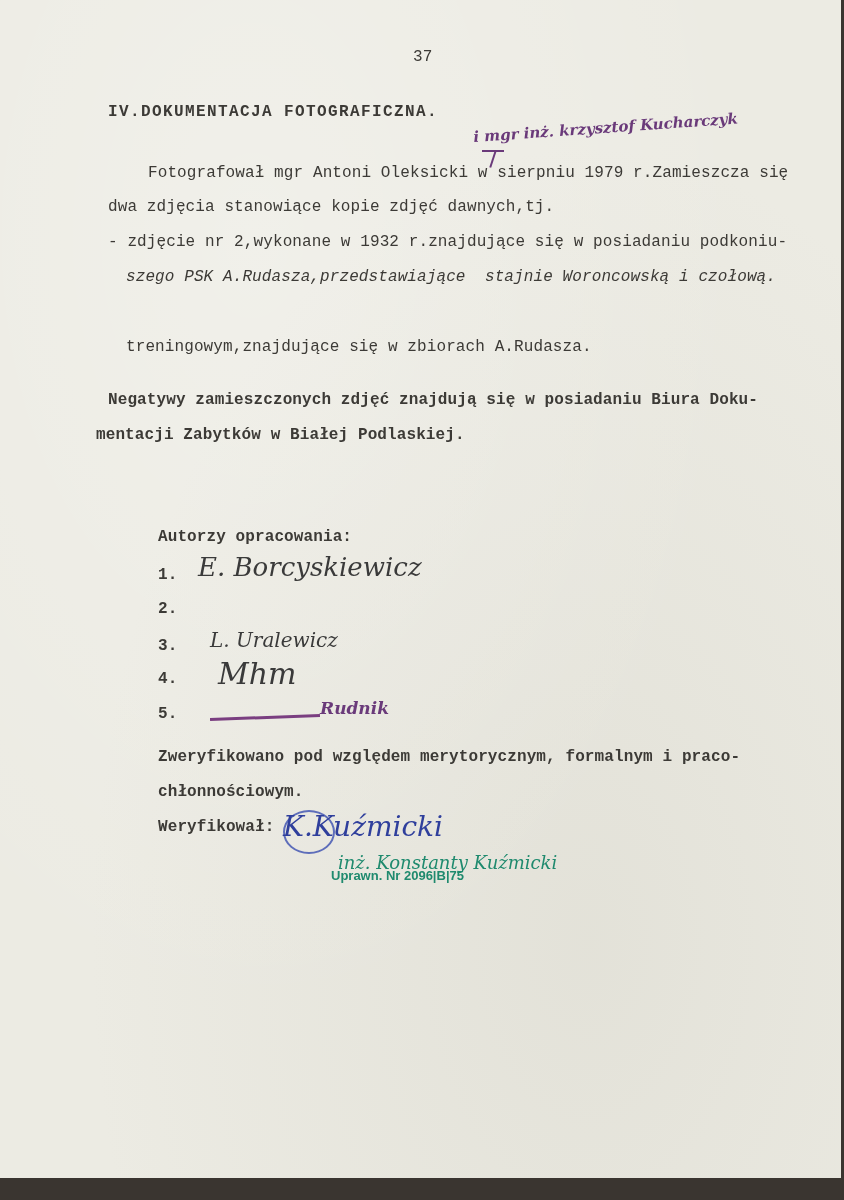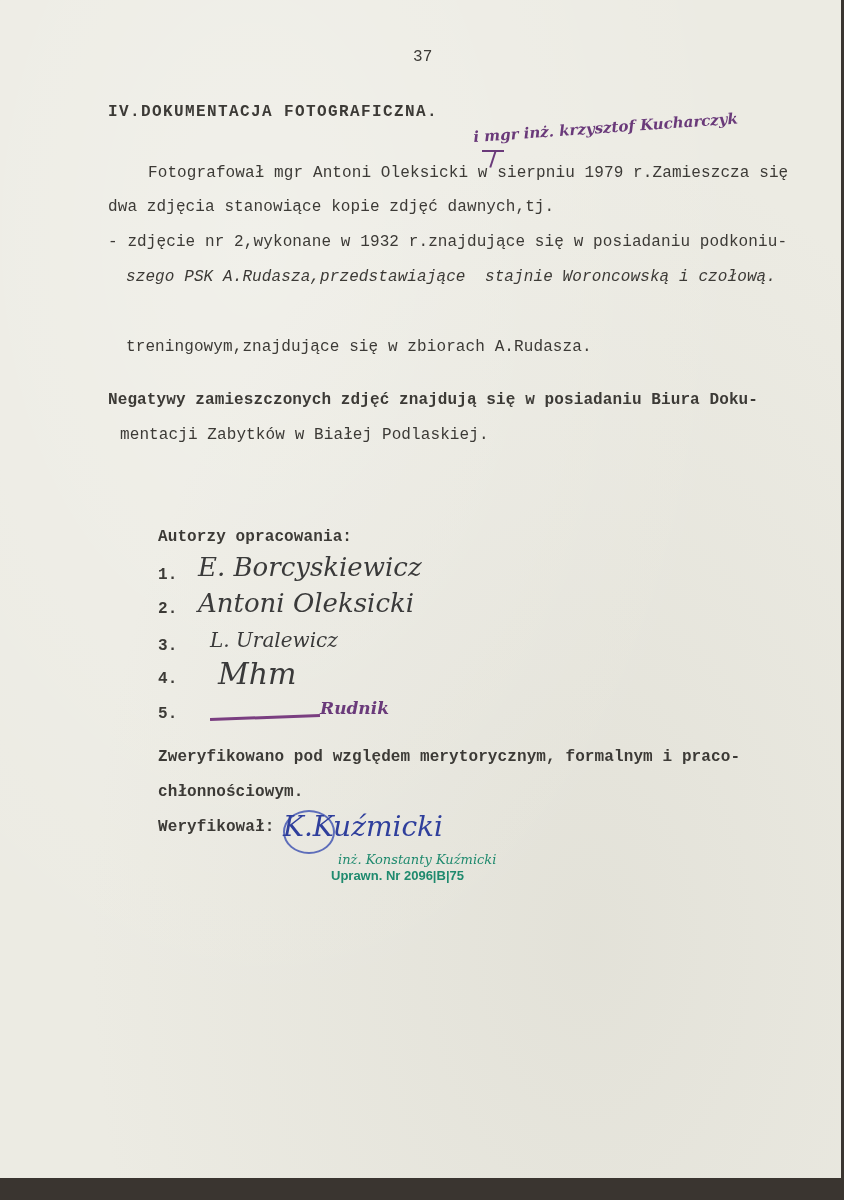--- a/index.html
+++ b/index.html
@@ -18,21 +18,21 @@
   .hand { position:absolute; font-family:"DejaVu Serif", serif; font-style:italic; white-space:pre; }
   .purple { color:#6a3a7a; }
   .blue { color:#2f3f9c; }
   .green { color:#1f8a6e; }
   .insert { left:474px; top:128px; font-size:15px; font-weight:bold; transform:rotate(-4deg); transform-origin:left bottom; }
   .caret { position:absolute; left:482px; top:150px; width:22px; height:2px; background:#6a3a7a; }
   .caret2 { position:absolute; left:492px; top:150px; width:2px; height:18px; background:#6a3a7a; transform:rotate(18deg); }
   .sig { font-size:26px; color:#3a3a3a; }
   .sig-purple { font-size:17px; }
   .strike { position:absolute; left:210px; top:716px; width:110px; height:3px; background:#7a3e80; transform:rotate(-2deg); }
-  .stamp-name { left:338px; top:852px; font-size:13px; }
+  .stamp-name { left:338px; top:852px; font-size:18px; }
   .stamp-lic { left:331px; top:868px; font-family:"Liberation Sans", sans-serif; font-style:normal; font-weight:bold; font-size:13px; }
   .verifier-sig { left:283px; top:810px; font-size:28px; }
   .verifier-loop { position:absolute; left:283px; top:810px; width:48px; height:40px; border:2px solid #3b4fb0; border-radius:50%; opacity:0.8; }
 </style>
 </head>
 <body>
 
 <div class="page">
 
   <div class="line page-number">37</div>
@@ -42,29 +42,28 @@
   <div class="caret"></div>
   <div class="caret2"></div>
 
   <div class="line" style="left:148px;top:164px;">Fotografował mgr Antoni Oleksicki w sierpniu 1979 r.Zamieszcza się</div>
   <div class="line" style="left:108px;top:198px;">dwa zdjęcia stanowiące kopie zdjęć dawnych,tj.</div>
   <div class="line" style="left:108px;top:233px;">- zdjęcie nr 2,wykonane w 1932 r.znajdujące się w posiadaniu podkoniu-</div>
   <div class="line" style="left:126px;top:268px;font-style:italic;">szego PSK A.Rudasza,przedstawiające  stajnie Woroncowską i czołową.</div>
   <div class="line" style="left:126px;top:338px;">treningowym,znajdujące się w zbiorach A.Rudasza.</div>
 
   <div class="line" style="left:108px;top:391px;font-weight:bold;">Negatywy zamieszczonych zdjęć znajdują się w posiadaniu Biura Doku-</div>
-  <div class="line" style="left:120px;top:426px;font-weight:normal;">mentacji Zabytków w Białej Podlaskiej.</div>
+  <div class="line" style="left:96px;top:426px;font-weight:bold;">mentacji Zabytków w Białej Podlaskiej.</div>
 
   <div class="line" style="left:158px;top:528px;font-weight:bold;">Autorzy opracowania:</div>
 
   <div class="line" style="left:158px;top:566px;font-weight:bold;">1.</div>
   <div class="hand sig" style="left:198px;top:552px;">E. Borcyskiewicz</div>
 
   <div class="line" style="left:158px;top:600px;font-weight:bold;">2.</div>
-  <div class="hand sig" style="left:198px;top:588px;">Antoni Oleksicki</div>
 
   <div class="line" style="left:158px;top:637px;font-weight:bold;">3.</div>
   <div class="hand sig" style="left:210px;top:628px;font-size:20px;">L. Uralewicz</div>
 
   <div class="line" style="left:158px;top:670px;font-weight:bold;">4.</div>
   <div class="hand sig blue" style="left:218px;top:656px;font-size:30px;">Mhm</div>
 
   <div class="line" style="left:158px;top:705px;font-weight:bold;">5.</div>
   <div class="hand purple sig-purple" style="left:320px;top:698px;font-weight:bold;">Rudnik</div>
   <div class="strike"></div>

